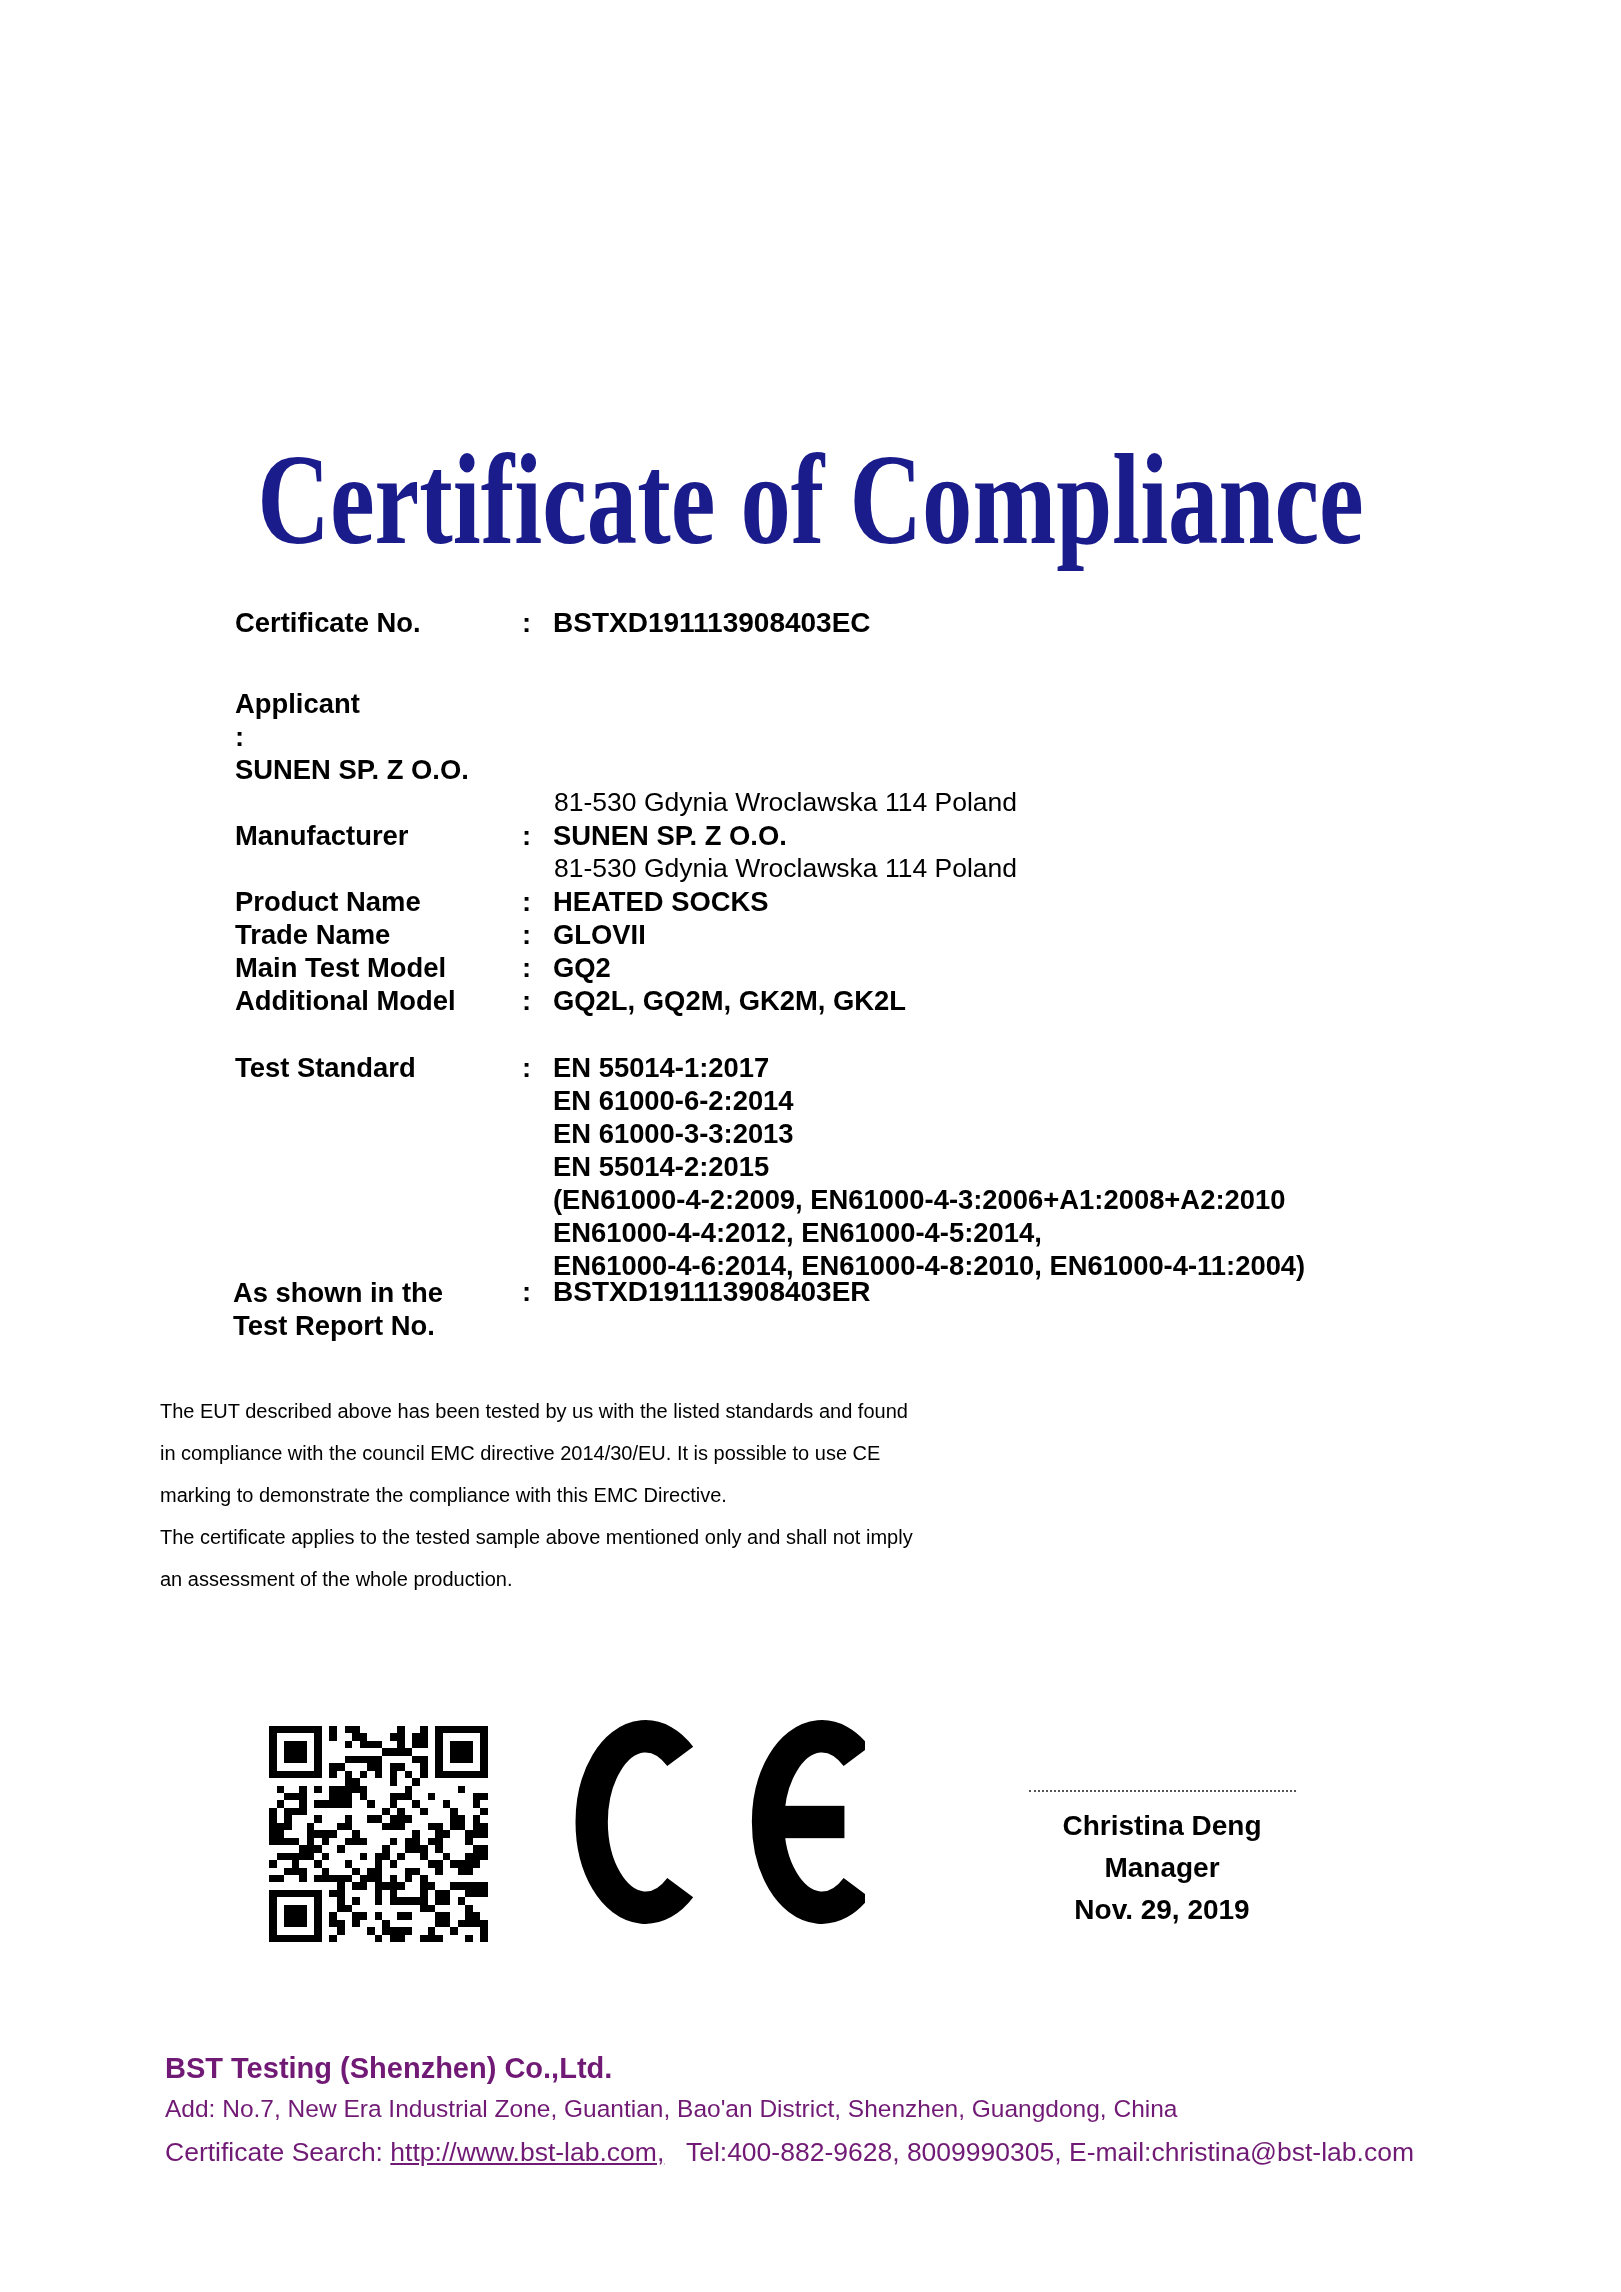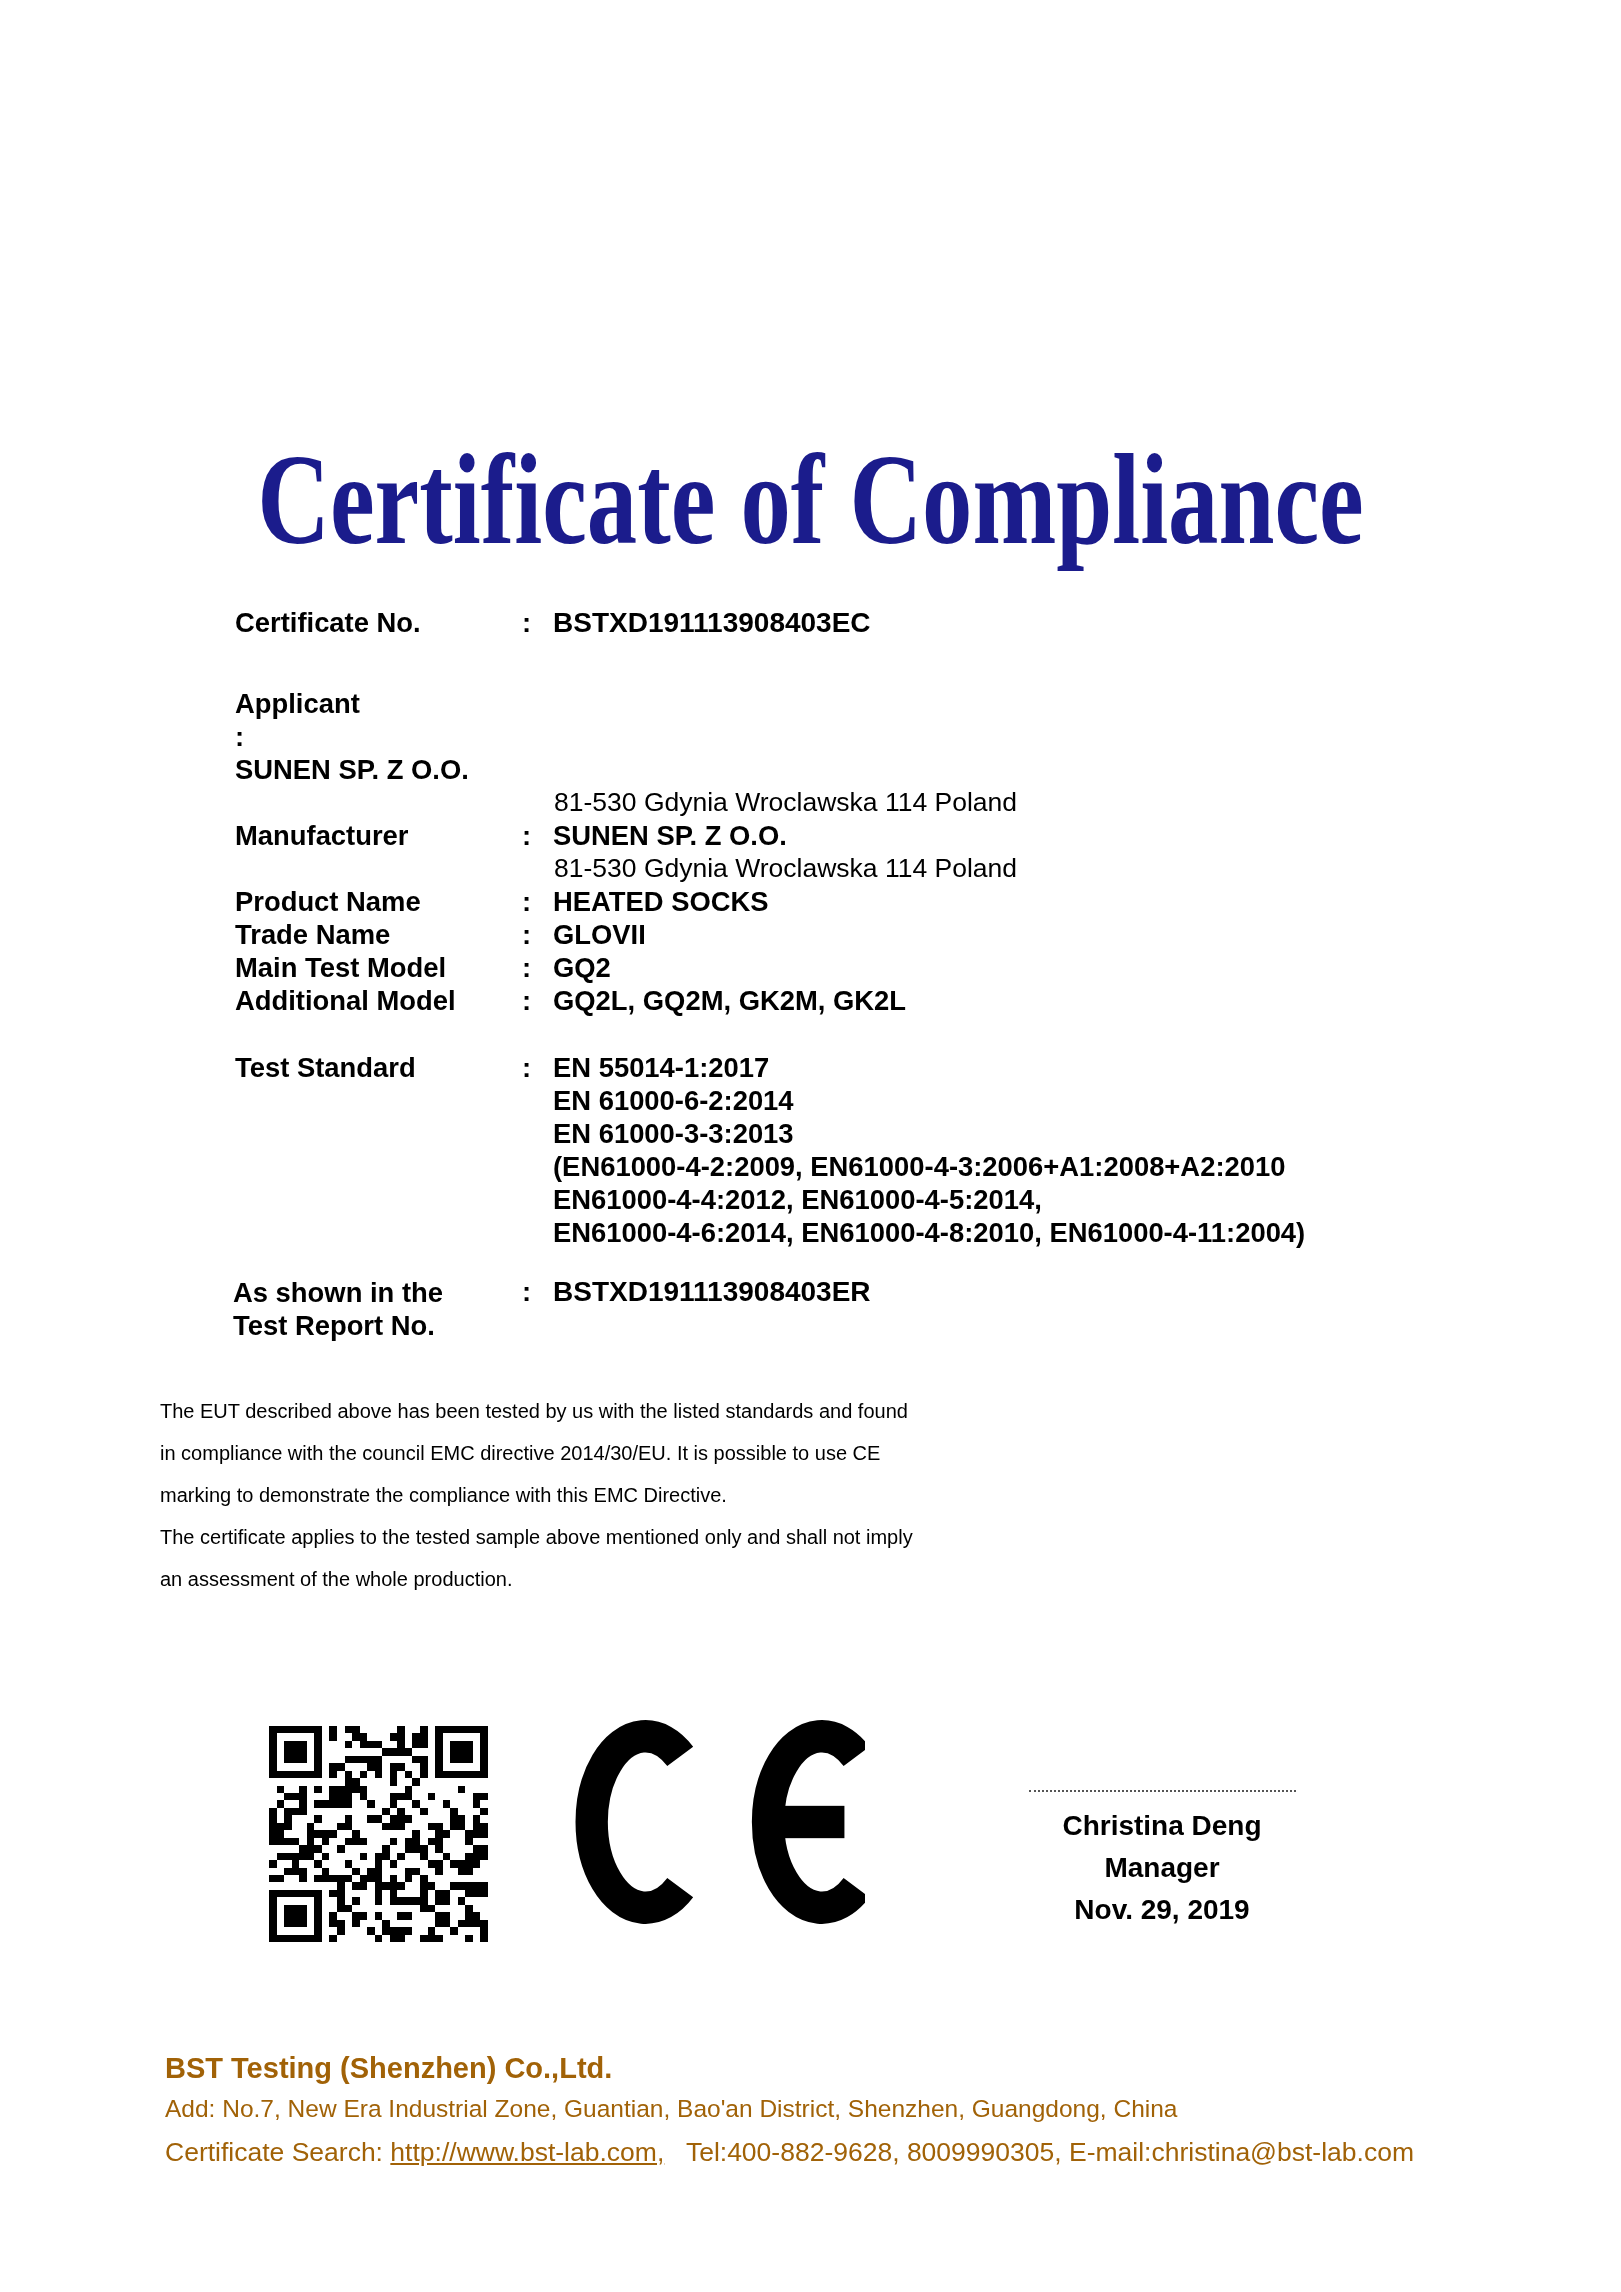--- a/index.html
+++ b/index.html
@@ -114,20 +114,21 @@
 
   </div>
 
   <div class="ts">
     <div class="lbl">Test Standard</div>
     <div class="colon">:</div>
     <div class="lines">
       <div>EN 55014-1:2017</div>
       <div>EN 61000-6-2:2014</div>
       <div>EN 61000-3-3:2013</div>
+      <div>EN 55014-2:2015</div>
       <div>(EN61000-4-2:2009, EN61000-4-3:2006+A1:2008+A2:2010</div>
       <div>EN61000-4-4:2012, EN61000-4-5:2014,</div>
       <div>EN61000-4-6:2014, EN61000-4-8:2010, EN61000-4-11:2004)</div>
     </div>
   </div>
 
   <div class="report">
     <div class="lbl">
       <div>As shown in the</div>
       <div>Test Report No.</div>
@@ -545,20 +546,20 @@
     </svg>
   </div>
 
   <div class="sig">
     <div class="dots"></div>
     <div>Christina Deng</div>
     <div>Manager</div>
     <div>Nov. 29, 2019</div>
   </div>
 
-  <div class="footer" style="color: #a16207;">
+  <div class="footer" style="color: #701a75;">
     <div class="f-company">BST Testing (Shenzhen) Co.,Ltd.</div>
     <div class="f-address">Add: No.7, New Era Industrial Zone, Guantian, Bao'an District, Shenzhen, Guangdong, China</div>
     <div class="f-search"><span>Certificate Search: </span><span class="link">http://www.bst-lab.com,</span><span>   Tel:400-882-9628, 8009990305, E-mail:christina@bst-lab.com</span></div>
   </div>
 
 </div>
 
 
 </body></html>

